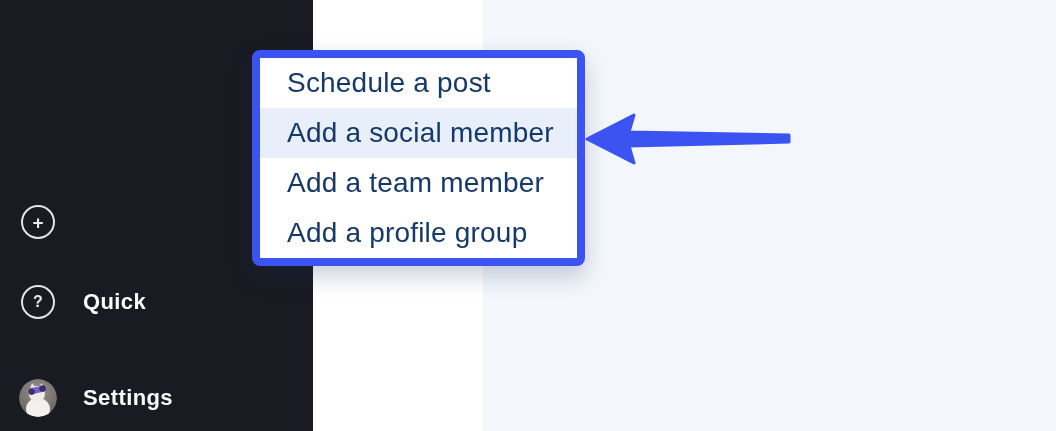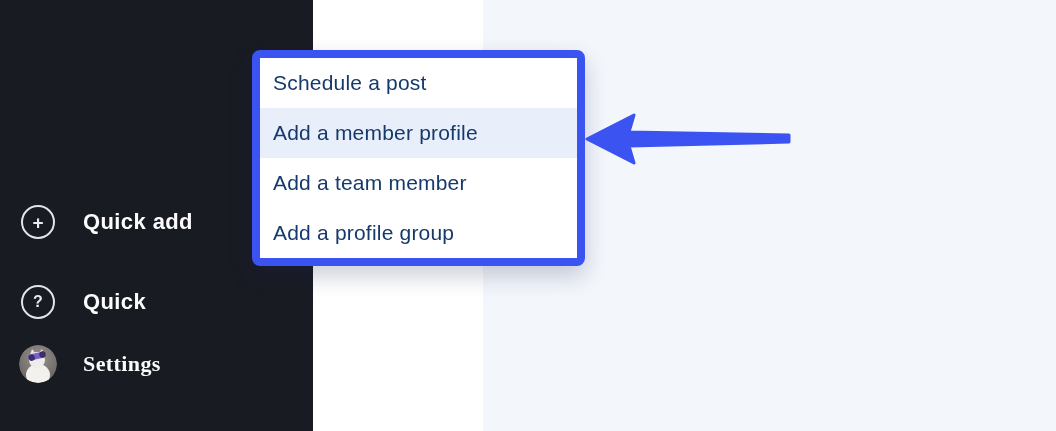--- a/index.html
+++ b/index.html
@@ -87,22 +87,22 @@
     height: 216px;
     box-sizing: border-box;
     background: #ffffff;
     border: 8px solid #3b53f1;
     border-radius: 8px;
     box-shadow: 0 10px 22px rgba(25, 35, 80, 0.22);
   }
   .menu-row {
     height: 50px;
     line-height: 50px;
-    padding-left: 13px;
-    font-size: 21px;
+    padding-left: 27px;
+    font-size: 28px;
     font-weight: 500;
     letter-spacing: 0.2px;
     color: #16396b;
     white-space: nowrap;
     cursor: pointer;
   }
   .menu-row.highlighted {
     background: #e8effb;
   }
   
@@ -121,31 +121,30 @@
 <div class="stage">
 
   <div class="white-panel"></div>
 
   <div class="sidebar">
 
     <div class="side-item" style="top:202px;">
       <span class="icon-wrap">
         <span class="circle-icon">+</span>
       </span>
-      <span class="side-label">Quick add</span>
     </div>
 
     <div class="side-item" style="top:282px;">
       <span class="icon-wrap">
         <span class="circle-icon q">?</span>
       </span>
       <span class="side-label">Quick</span>
     </div>
 
-    <div class="side-item" style="top:344px;font-family:Liberation Serif, serif;">
+    <div class="side-item" style="top:378px;">
       <span class="icon-wrap">
         <span class="avatar">
           <svg width="38" height="38" viewBox="0 0 38 38" aria-hidden="true">
             <defs>
               <clipPath id="avclip">
                   <circle cx="19" cy="19" r="19"></circle>
                 </clipPath>
               <radialGradient id="avbg" cx="50%" cy="35%" r="80%">
                 <stop offset="0%" stop-color="#9a948f"></stop>
                 <stop offset="100%" stop-color="#5e5a58"></stop>
@@ -164,21 +163,21 @@
           </svg>
         </span>
       </span>
       <span class="side-label">Settings</span>
     </div>
 
   </div>
 
   <div class="menu">
     <div class="menu-row">Schedule a post</div>
-    <div class="menu-row highlighted">Add a member profile</div>
+    <div class="menu-row highlighted">Add a social member</div>
     <div class="menu-row">Add a team member</div>
     <div class="menu-row">Add a profile group</div>
   </div>
 
   <svg class="arrow-svg" viewBox="0 0 212 64" aria-hidden="true">
     <polygon points="4,33 51,9 46,26 206,29 206,36 46,40 51,57" fill="#3b53f1" stroke="#3b53f1" stroke-width="3" stroke-linejoin="round"></polygon>
   </svg>
 
 </div>
 

